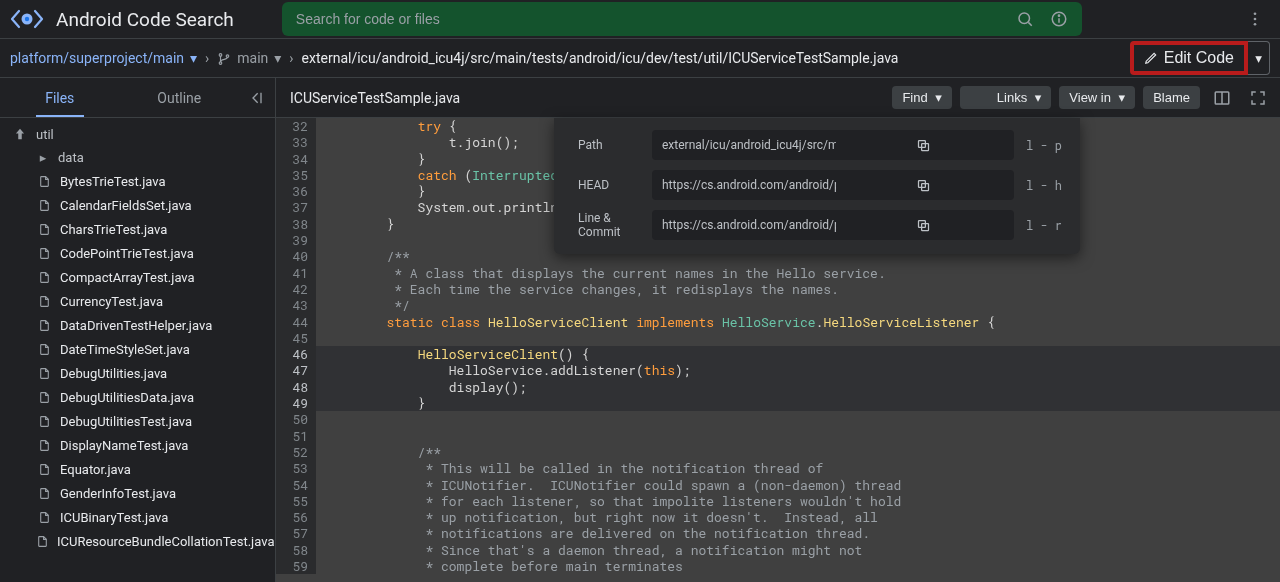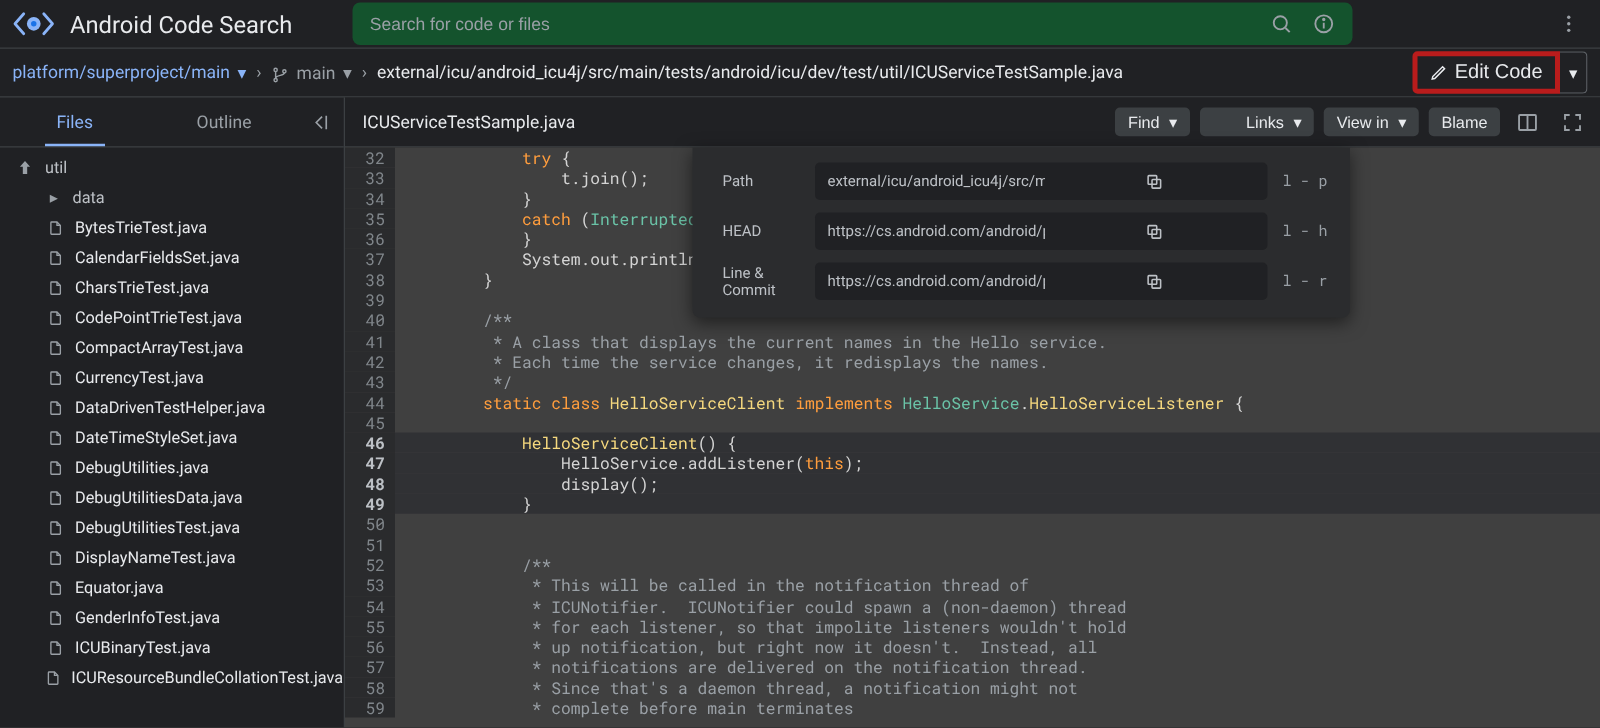--- a/index.html
+++ b/index.html
@@ -111,21 +111,21 @@
     font-size: 13px; line-height: 16.3px;
     background:#404040;
   }
   .code-line { display:flex; white-space:pre; }
   .code-line.hl { background:#303134; }
   .gutter {
     flex: 0 0 40px; text-align:right; padding-right: 8px;
     background:#2a2b2d; color:#80868b;
     user-select:none;
   }
-  .hl .gutter { color:#bdc1c6;font-weight:bold; }
+  .hl .gutter { color:#bdc1c6; }
   .src { padding-left: 8px; color:#d4d4d4; }
 
   .tok-kw   { color:#ff9d3d; }
   .tok-type { color:#6ac3a7; }
   .tok-comment { color:#9aa0a6; }
   .tok-ident { color:#f5d87e; }
   .tok-func { color:#f5d87e; }
   .tok-this { color:#ff9d3d; }
   .tok-punct { color:#d4d4d4; }
 

